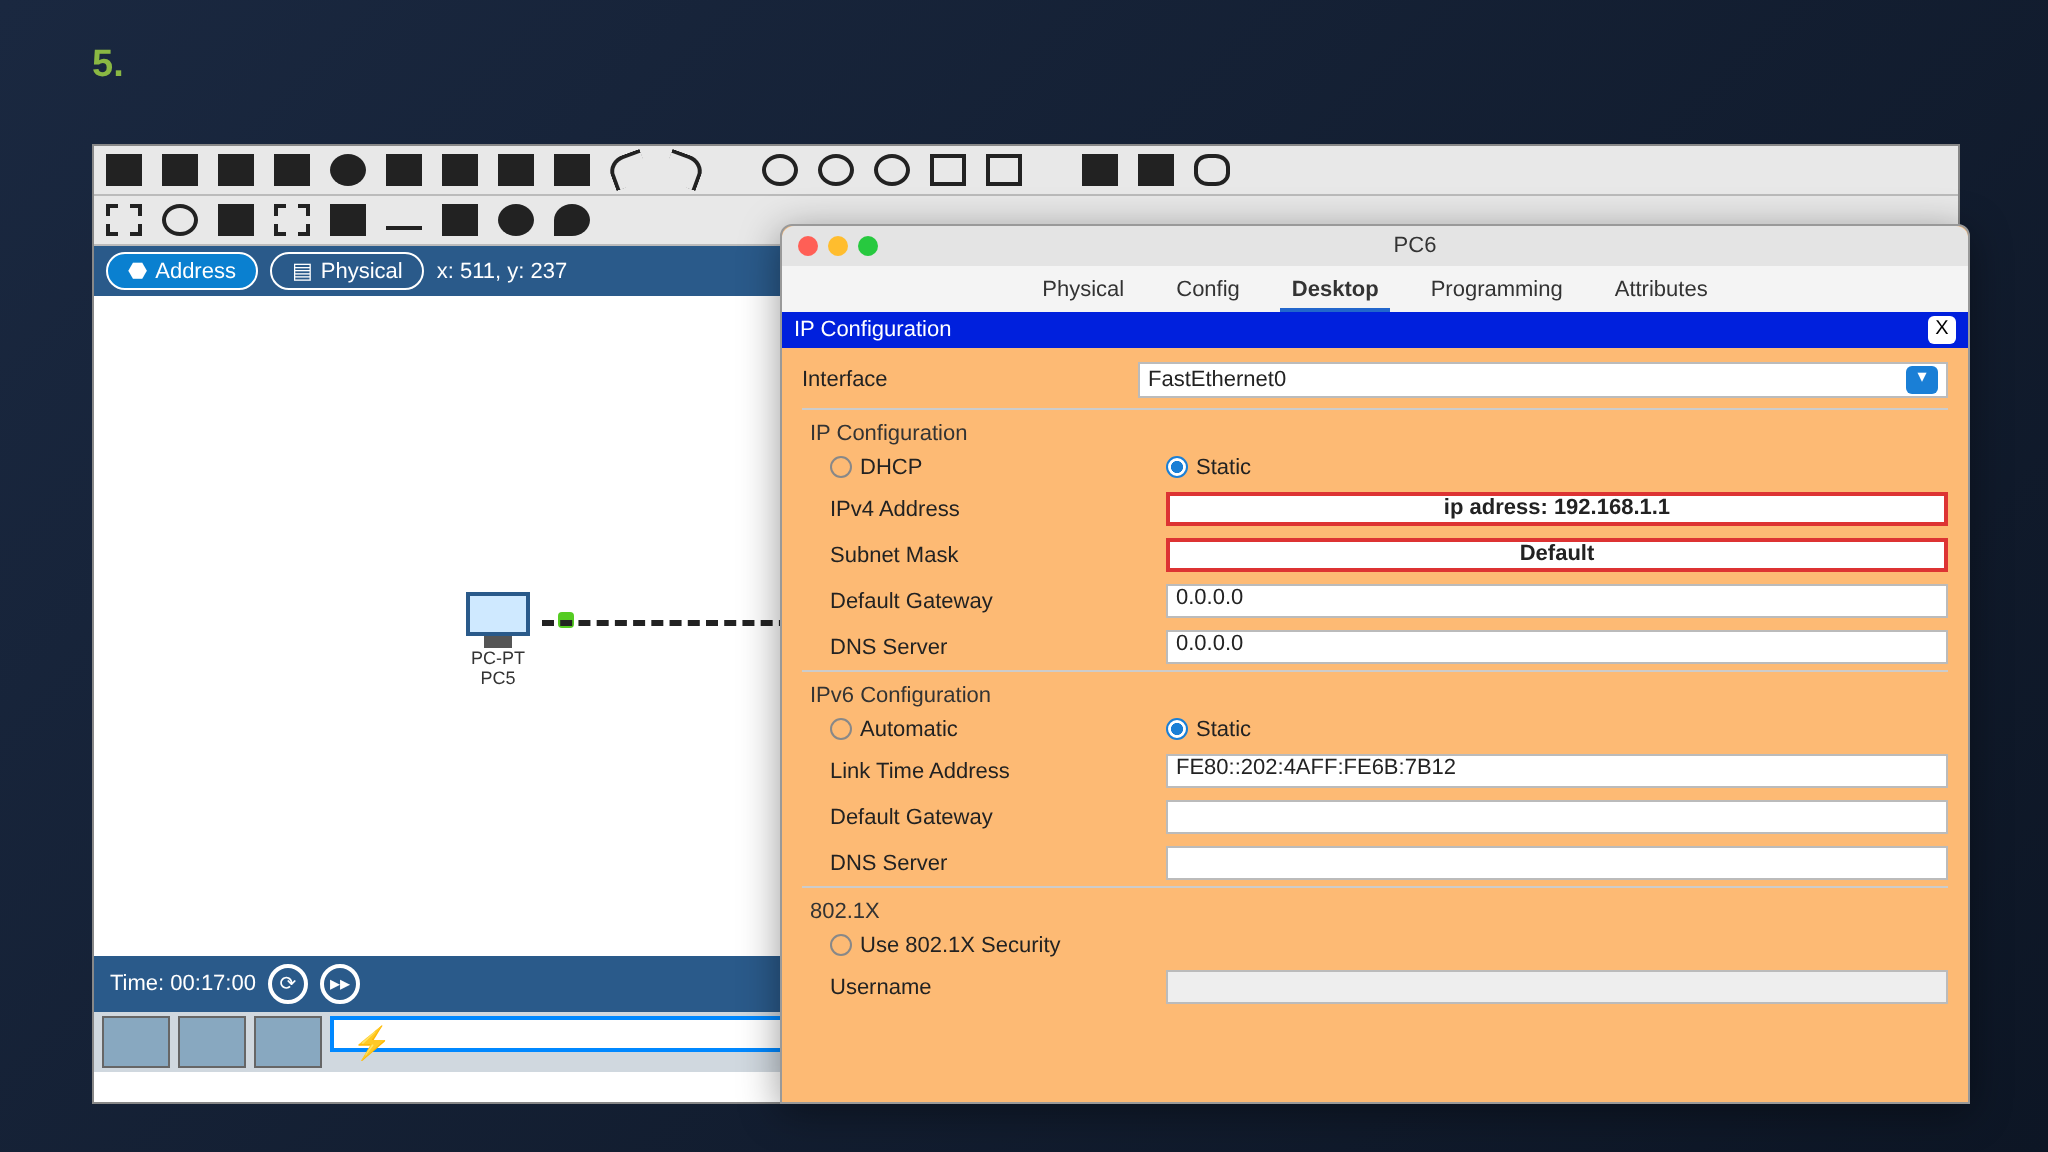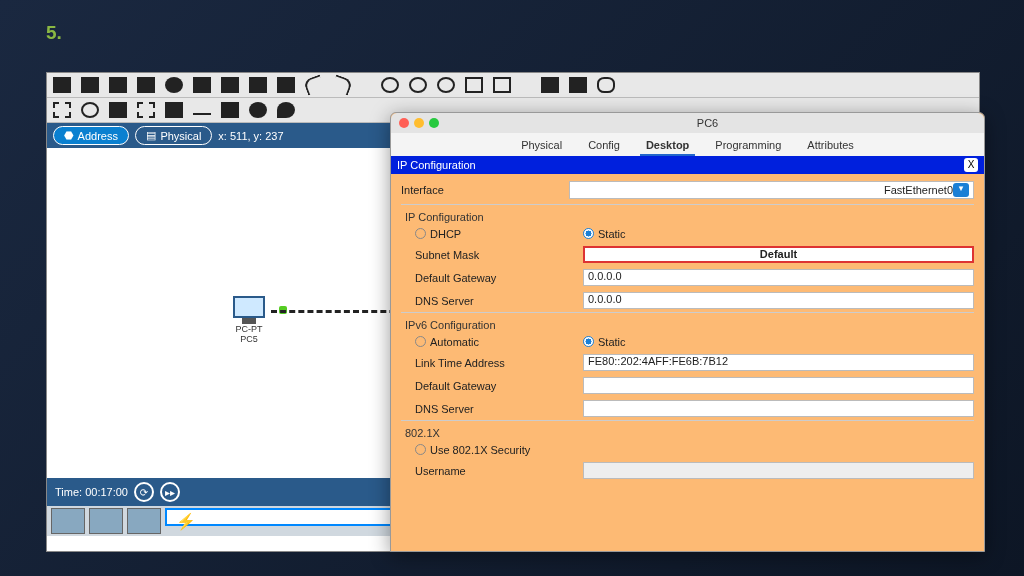--- a/index.html
+++ b/index.html
@@ -38,21 +38,21 @@
 .xbtn { background:#fff; color:#000; border-radius:3px; width:14px; height:14px; font-size:10px; text-align:center; line-height:14px; }
 .form { padding:4px 10px; font-size:11px; color:#222; }
 .row { display:flex; align-items:center; padding:3px 0; gap:8px; }
 .label { width:160px; }
 .inp { flex:1; background:#fff; border:1px solid #bbb; height:17px; padding:0 4px; font-size:11px; }
 .inp.red { border:2px solid #d33; text-align:center; font-weight:bold; }
 .sect { font-size:11px; color:#333; padding:6px 0 2px; }
 .radio { display:flex; align-items:flex-start; gap:4px; }
 .rdio { width:11px; height:11px; border:1px solid #888; border-radius:50%; display:inline-block; }
 .rdio.on { background:radial-gradient(#1a7fd6 45%,#fff 50%); border-color:#1a7fd6; }
-.sel { flex:1; background:#fff; border:1px solid #bbb; height:18px; padding:0 4px; display:flex; justify-content:flex-end; align-items:center; }
+.sel { flex:1; background:#fff; border:1px solid #bbb; height:18px; padding:0 4px; display:flex; justify-content:space-between; align-items:center; }
 .bluebtn { width:16px; height:14px; background:#1a7fd6; border-radius:3px; color:#fff; font-size:9px; text-align:center; }
 </style>
 </head>
 <body>
 
 <div class="slide-title">
   <span class="num">5.</span>
 </div>
 
 <div class="app-window">
@@ -159,20 +159,24 @@
       <div class="radio" style="width:160px">
           <span class="rdio"></span>
           <span>DHCP</span>
         </div>
       <div class="radio">
           <span class="rdio on"></span>
           <span>Static</span>
         </div>
     </div>
     <div class="row" style="padding-left:14px">
+        <div class="label">IPv4 Address</div>
+        <div class="inp red">ip adress: 192.168.1.1</div>
+      </div>
+    <div class="row" style="padding-left:14px">
         <div class="label">Subnet Mask</div>
         <div class="inp red">Default</div>
       </div>
     <div class="row" style="padding-left:14px">
         <div class="label">Default Gateway</div>
         <div class="inp">0.0.0.0</div>
       </div>
     <div class="row" style="padding-left:14px">
         <div class="label">DNS Server</div>
         <div class="inp">0.0.0.0</div>

